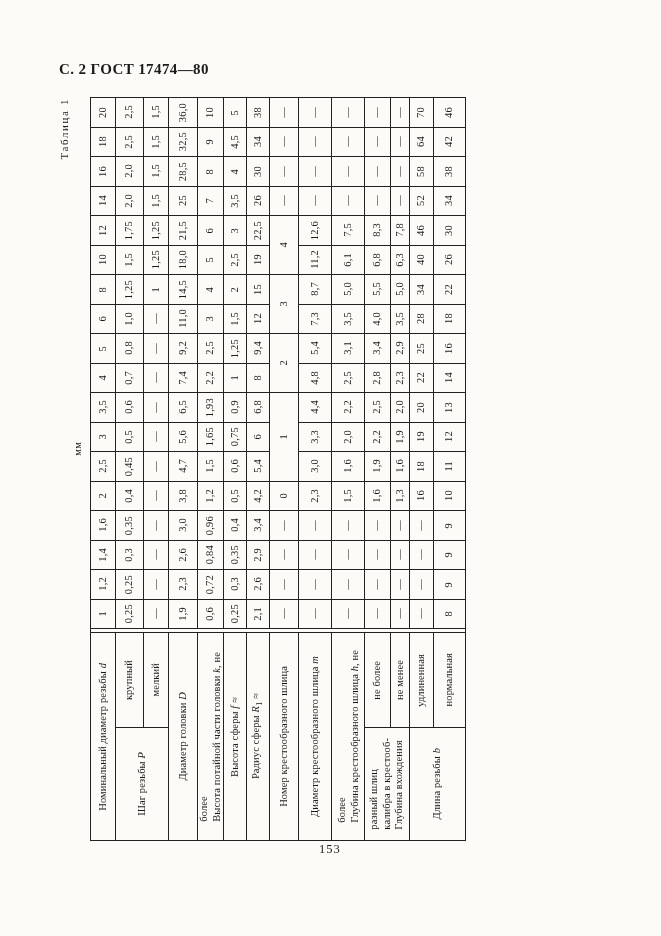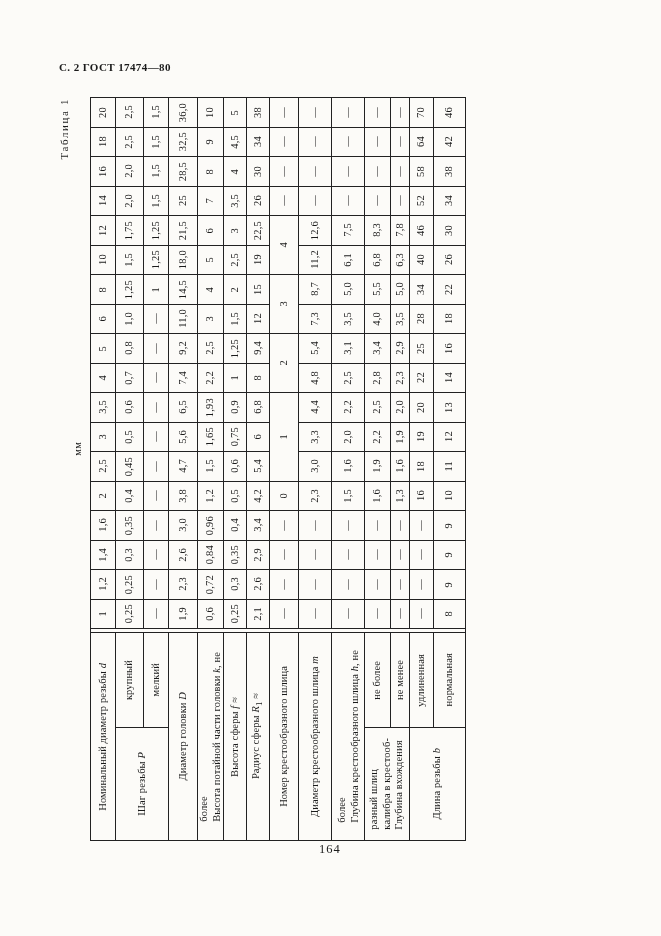--- a/index.html
+++ b/index.html
@@ -10,21 +10,21 @@
     margin: 0 auto;
     background: #fcfbf8;
     color: #1b1b1b;
     font-family: "Liberation Serif", "DejaVu Serif", serif;
     overflow: hidden;
   }
   .doc-header {
     position: absolute;
     left: 59px;
     top: 61px;
-    font-size: 11px;
+    font-size: 15px;
     font-weight: bold;
     letter-spacing: 0.4px;
     white-space: nowrap;
   }
   
   .vtext {
     writing-mode: vertical-lr;
     text-orientation: mixed;
     transform: rotate(180deg);
     font-size: 10.5px;
@@ -879,14 +879,14 @@
         <span class="vtext">удлиненная</span>
       </div>
       <div class="cell lbl sub" style="grid-area: 20 / 14 / span 1 / span 1;">
         <span class="vtext">нормальная</span>
       </div>
       <div class="cell lbl main" style="grid-area: 21 / 13 / span 1 / span 2;">
         <span class="vtext">Длина резьбы <i>b</i></span>
       </div>
     </div>
 
-  <div class="pageno">164</div>
+  <div class="pageno">153</div>
 </div>
 
 </body></html>

